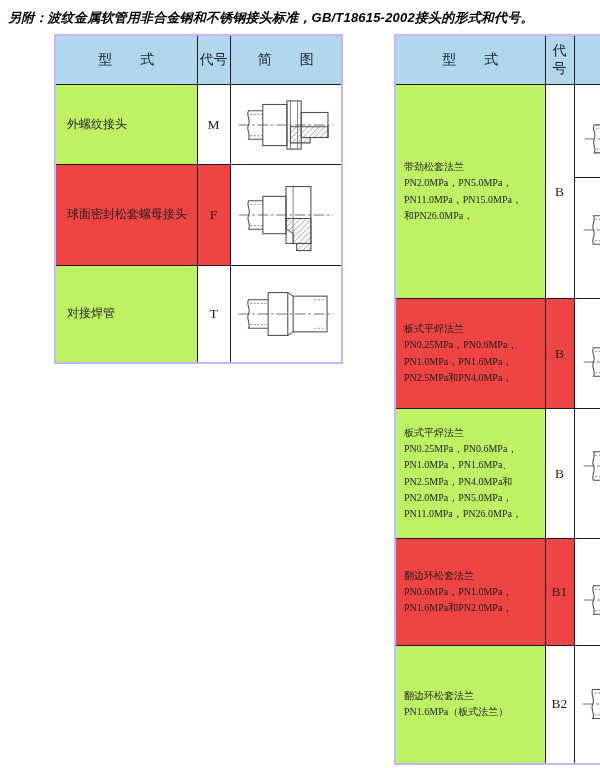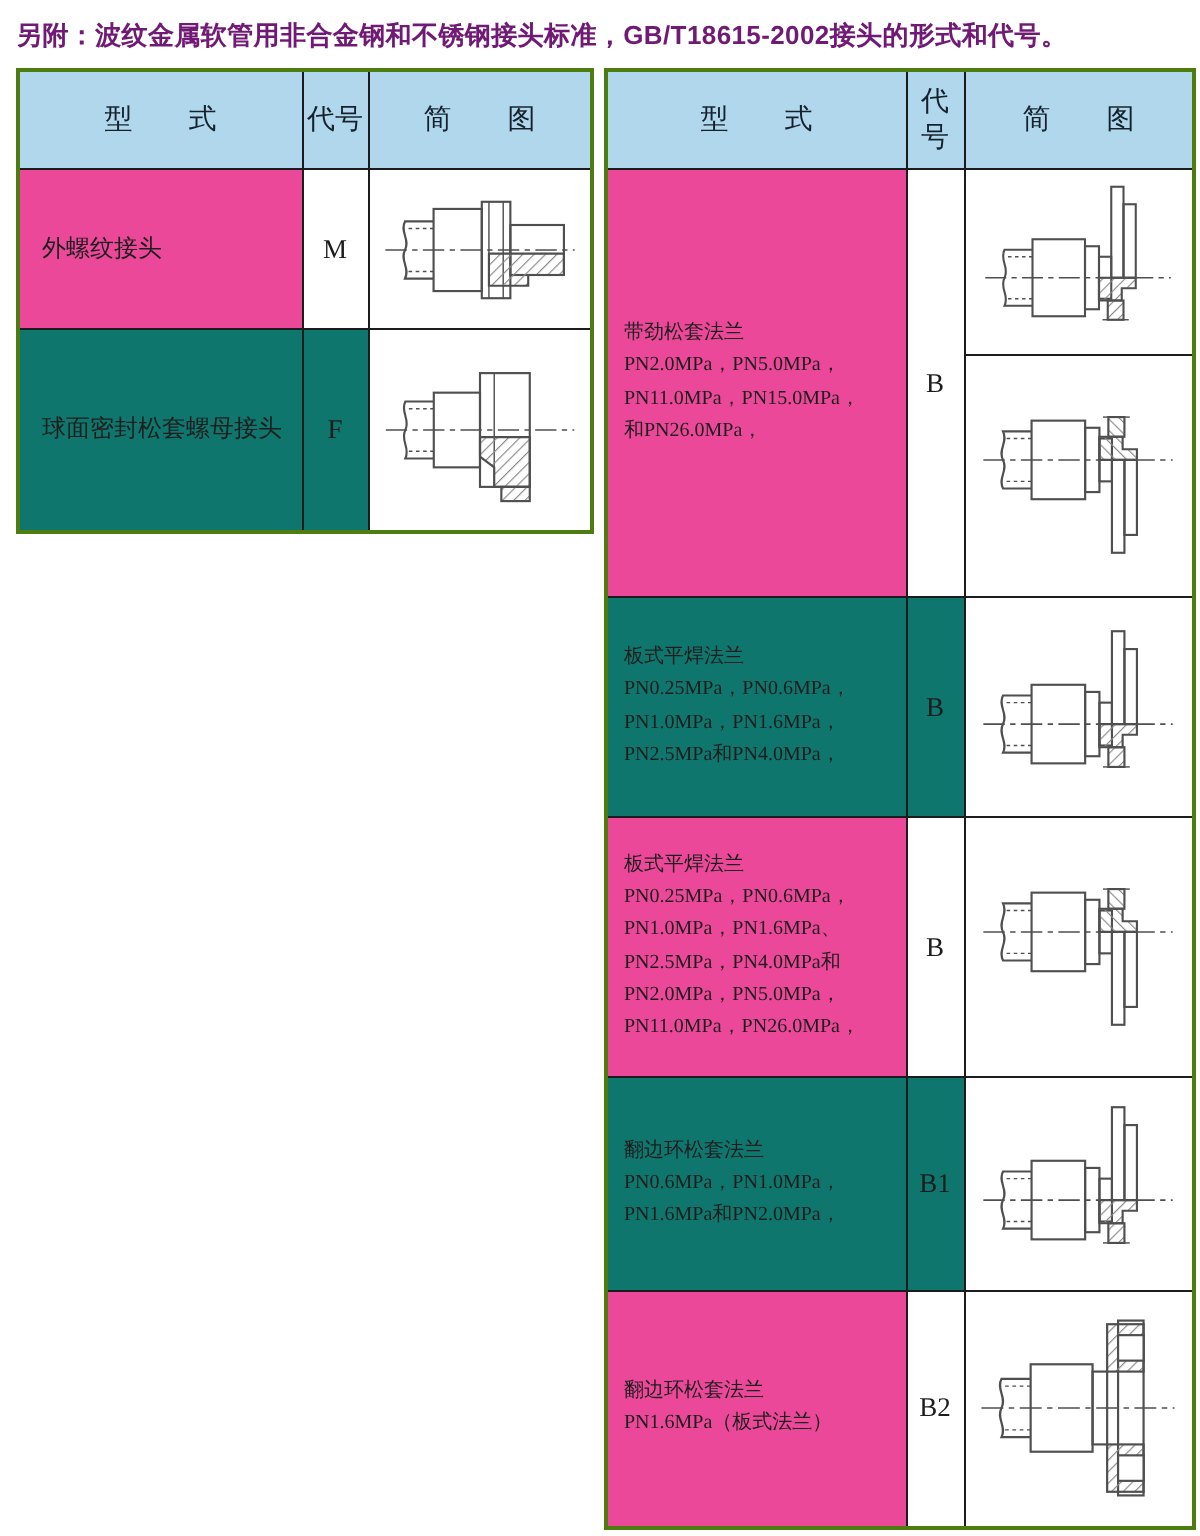--- a/index.html
+++ b/index.html
@@ -1,27 +1,27 @@
 <!DOCTYPE html>
 <html><head>
 <meta charset="utf-8">
 <style>
   html,body{margin:0;padding:0;background:#fff;width:600px;height:768px;overflow:hidden;
     font-family:"Liberation Sans",sans-serif;}
-  .note{font-weight:bold;font-size:13px;color:#701a75;margin:9px 0 7px 8px;letter-spacing:.2px;}
+  .note{font-weight:bold;font-size:13px;color:#000000;margin:9px 0 7px 8px;letter-spacing:.2px;font-style:italic;}
   .tables{display:flex;gap:5px;margin-left:8px;align-items:flex-start;}
-  table{border-collapse:collapse;table-layout:fixed;border:2px solid #4d7c0f;}
+  table{border-collapse:collapse;table-layout:fixed;border:2px solid #c4b5fd;margin-left:46px;}
   td,th{border:1px solid #1c1c1c;overflow:hidden;}
   th{background:#b0d7eb;font-size:14px;font-weight:normal;color:#15222e;height:46px;}
   .type{font-family:"Liberation Serif",serif;font-size:12px;line-height:1.62;color:#1d1d1d;
-    white-space:pre-line;padding:4px 3px 4px 11px;vertical-align:middle;text-align:left;background:#ec4899;}
+    white-space:pre-line;padding:4px 3px 4px 11px;vertical-align:middle;text-align:left;background:#bef264;}
   .rt .type{font-size:10px;padding-left:8px;}
   .code{font-family:"Liberation Serif",serif;font-size:13.5px;color:#1d1d1d;text-align:center;
     vertical-align:middle;background:#fff;}
-  tr.hl .type, tr.hl .code{background:#0f766e;}
+  tr.hl .type, tr.hl .code{background:#ef4444;}
   .diag{padding:0;text-align:center;vertical-align:middle;background:#fff;}
   .sub{display:flex;align-items:center;justify-content:center;}
   .sub + .sub{border-top:1px solid #1c1c1c;}
   .flip{transform:scaleY(-1);}
   svg.dg{display:inline-block;vertical-align:middle;}
 </style>
 </head>
 <body>
 
 <svg width="0" height="0" style="position:absolute" aria-hidden="true">
@@ -129,20 +129,29 @@
     </tr>
     <tr class="hl" style="height:101px">
       <td class="type">球面密封松套螺母接头</td>
       <td class="code">F</td>
       <td class="diag">
         <svg class="dg" width="100" height="80" viewBox="0 0 112 90">
               <use href="#g-f"></use>
             </svg>
       </td>
     </tr>
+    <tr style="height:97px">
+      <td class="type">对接焊管</td>
+      <td class="code">T</td>
+      <td class="diag">
+        <svg class="dg" width="100" height="70" viewBox="0 0 112 78">
+              <use href="#g-t"></use>
+            </svg>
+      </td>
+    </tr>
   </tbody>
     </table>
 
   <table class="rt" style="width:294px">
     <colgroup>
         <col style="width:150px">
         <col style="width:29px">
         <col style="width:115px">
       </colgroup>
     <tbody>

